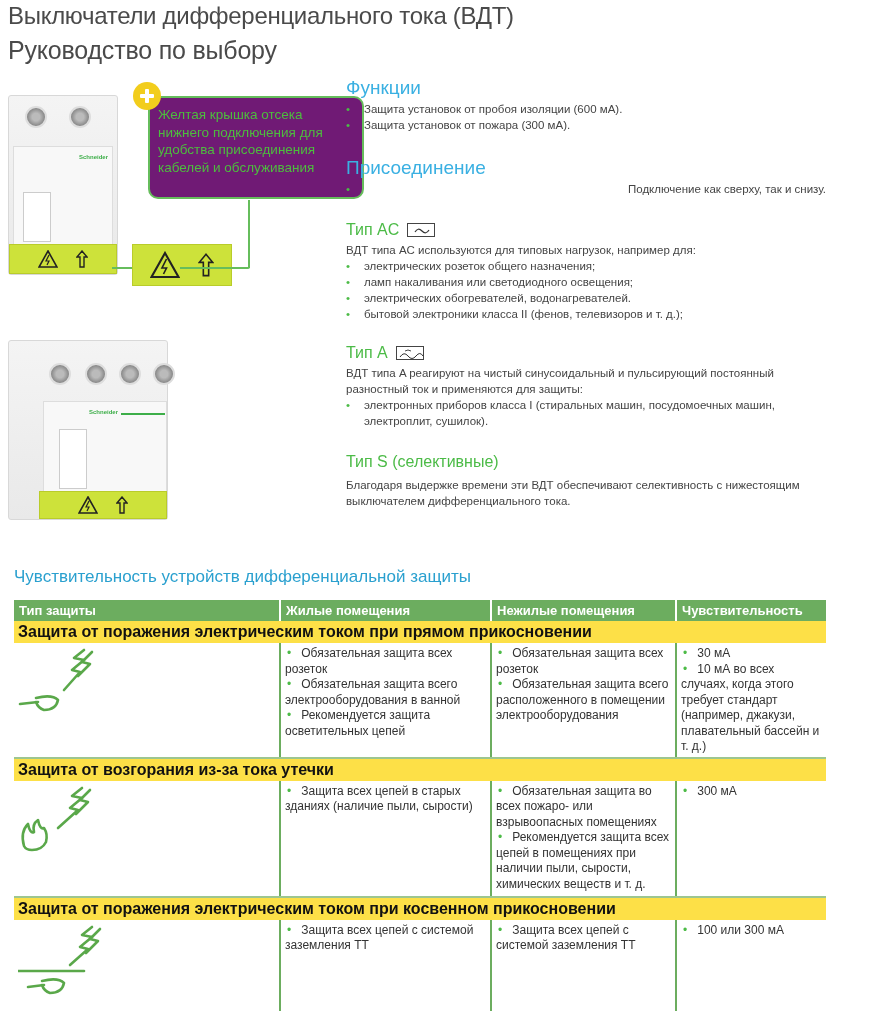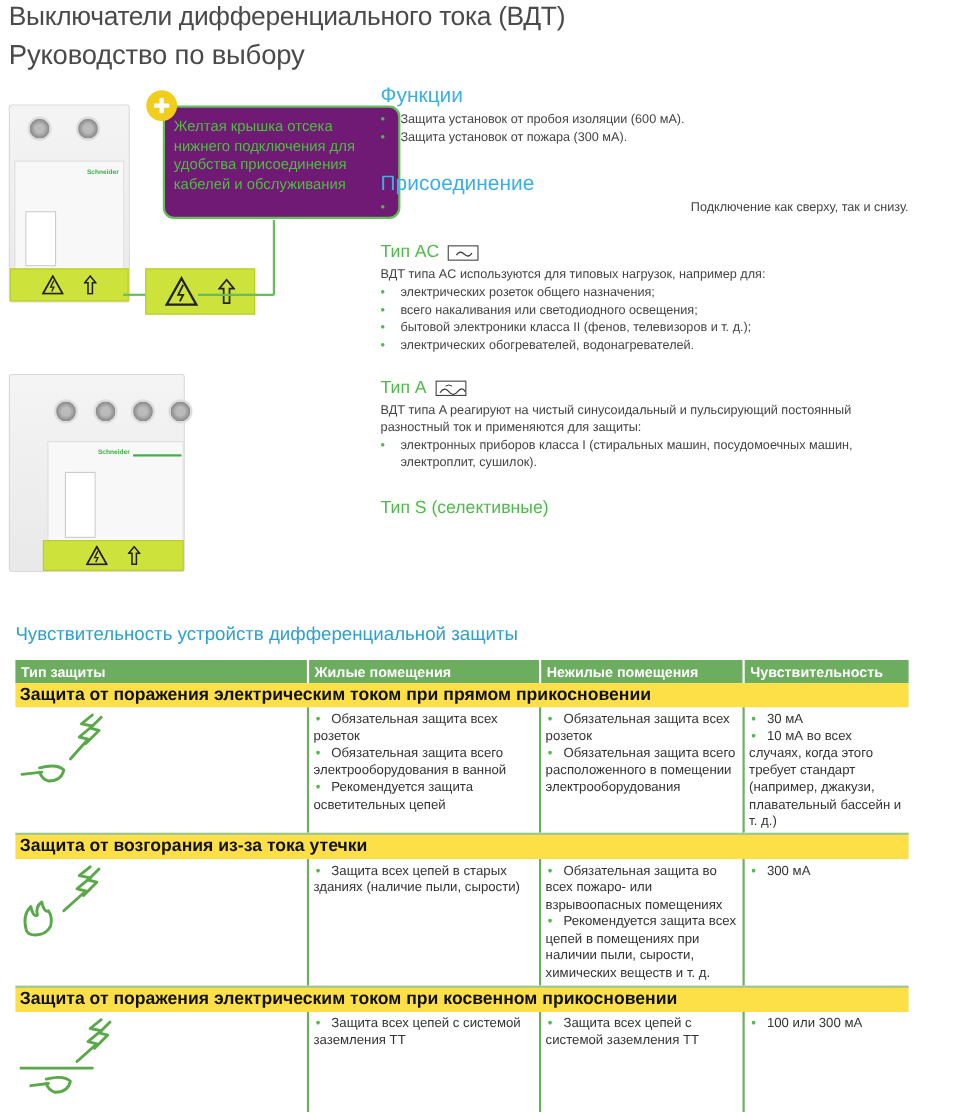--- a/index.html
+++ b/index.html
@@ -134,43 +134,44 @@
   <div class="h-green">
     <span>Тип AC</span>
     <span class="wave-badge">
       <svg width="28" height="14" viewBox="0 0 28 14">
           <path d="M7 8 Q10 3 14 7 T21 6" fill="none" stroke="#333" stroke-width="1.2"></path>
         </svg>
     </span>
   </div>
   <div class="para" style="margin-top:3px;">ВДТ типа AC используются для типовых нагрузок, например для:</div>
   <div class="bul">электрических розеток общего назначения;</div>
-  <div class="bul">всего накаливания или светодиодного освещения;</div>
+  <div class="bul">ламп накаливания или светодиодного освещения;</div>
+  <div class="bul">электрических обогревателей, водонагревателей.</div>
   <div class="bul">бытовой электроники класса II (фенов, телевизоров и т. д.);</div>
-  <div class="bul">электрических обогревателей, водонагревателей.</div>
 </div>
 
 <div class="col" style="top:344px;">
   <div class="h-green">
     <span>Тип A</span>
     <span class="wave-badge">
       <svg width="28" height="14" viewBox="0 0 28 14">
           <path d="M3 10 Q7 4 11 9 T19 9 T26 9" fill="none" stroke="#333" stroke-width="1"></path>
           <path d="M8 4 Q11 2 14 4" fill="none" stroke="#333" stroke-width="0.9"></path>
         </svg>
     </span>
   </div>
   <div class="para" style="margin-top:3px;">ВДТ типа A реагируют на чистый синусоидальный и пульсирующий постоянный разностный ток и применяются для защиты:</div>
   <div class="bul">электронных приборов класса I (стиральных машин, посудомоечных машин, электроплит, сушилок).</div>
 </div>
 
 <div class="col" style="top:453px;">
   <div class="h-green">
       <span>Тип S (селективные)</span>
     </div>
+  <div class="para" style="margin-top:6px;">Благодаря выдержке времени эти ВДТ обеспечивают селективность с нижестоящим выключателем дифференциального тока.</div>
 </div>
 
 <div class="sec-title">Чувствительность устройств дифференциальной защиты</div>
 
 <table>
   <thead>
     <tr>
       <th class="c1">Тип защиты</th>
       <th class="c2">Жилые помещения</th>
       <th class="c3">Нежилые помещения</th>

